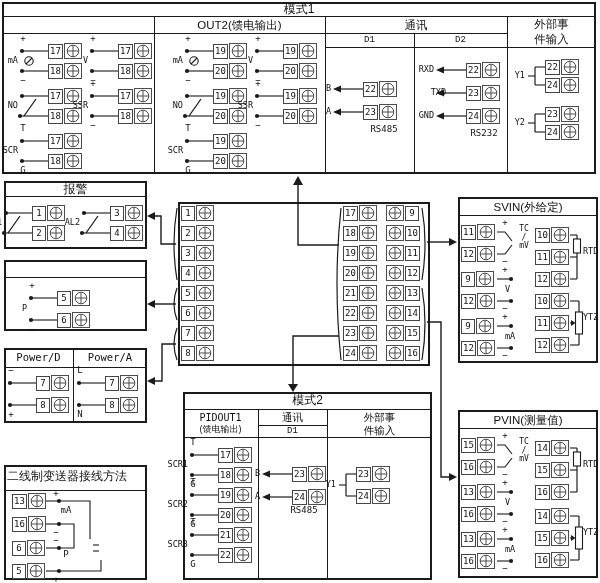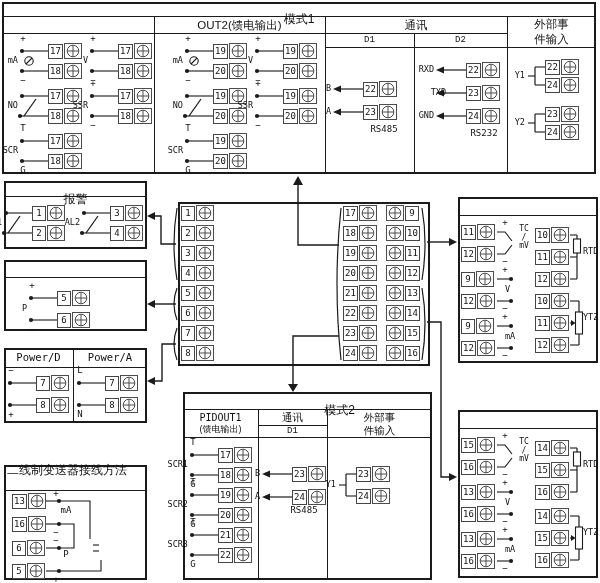--- a/index.html
+++ b/index.html
@@ -2,21 +2,21 @@
 <html><head>
 <meta charset="utf-8">
 <style>
   html,body{margin:0;padding:0;background:#f2f2f2;}
   .stage{position:relative;width:600px;height:583px;background:#ffffff;overflow:hidden;
          font-family:"Liberation Sans","DejaVu Sans",sans-serif;color:#111;}
   .frame{position:absolute;box-sizing:border-box;border:2px solid #1b1b1b;background:transparent;}
   .hl{position:absolute;border-top:1px solid #1b1b1b;height:0;}
   .vl{position:absolute;border-left:1px solid #1b1b1b;width:0;}
   .txt{position:absolute;text-align:center;white-space:nowrap;color:#111;}
-  .t12{font-size:12px;line-height:13px;margin-top:10px;}
+  .t12{font-size:12px;line-height:13px;}
   .t11{font-size:11.5px;line-height:14px;}
   .t10{font-size:10.5px;line-height:13px;}
   .mono{font-family:"DejaVu Sans Mono",monospace;}
   .t9{font-size:9px;line-height:11px;font-family:Liberation Mono, monospace;}
   .term{position:absolute;display:flex;align-items:center;height:16px;}
   .term .tnum{box-sizing:border-box;min-width:14px;height:15px;border:1px solid #454545;
         display:inline-flex;align-items:center;justify-content:center;
         font:9px/1 "DejaVu Sans Mono",monospace;background:#fff;padding:0 1px;margin-right:1px;}
   .term.rev .tnum{margin-right:0;margin-left:1px;}
   .scrw{display:block;}
@@ -60,43 +60,45 @@
   <div class="frame" style="left:4px;top:260px;width:143px;height:71px;"></div>
   <div class="hl" style="left:4px;top:277px;width:143px;"></div>
 
   <div class="frame" style="left:4px;top:348px;width:143px;height:75px;"></div>
   <div class="txt t10 mono" style="left:4px;top:351px;width:69px;">Power/D</div>
   <div class="txt t10 mono" style="left:73px;top:351px;width:74px;">Power/A</div>
   <div class="hl" style="left:4px;top:367px;width:143px;"></div>
   <div class="vl" style="left:73px;top:348px;height:75px;"></div>
 
   <div class="frame" style="left:4px;top:465px;width:143px;height:115px;"></div>
-  <div class="txt t12" style="left:4px;top:454px;width:126px;">二线制变送器接线方法</div>
+  <div class="txt t12" style="left:4px;top:470px;width:126px;">二线制变送器接线方法</div>
   <div class="hl" style="left:4px;top:490px;width:143px;"></div>
 
   <div class="frame" style="left:178px;top:202px;width:252px;height:164px;"></div>
 
   <div class="frame" style="left:183px;top:392px;width:249px;height:188px;"></div>
-  <div class="txt t12" style="left:183px;top:394px;width:249px;padding-left:32px;">模式2</div>
+  <div class="txt t12" style="left:183px;top:394px;width:249px;">模式2</div>
   <div class="hl" style="left:183px;top:409px;width:249px;"></div>
   <div class="txt t10 mono" style="left:183px;top:411px;width:75px;font-size:10px;">PIDOUT1</div>
   <div class="txt" style="left:183px;top:424px;width:75px;font-size:9px;line-height:11px;">(馈电输出)</div>
   <div class="txt t10" style="left:258px;top:411px;width:69px;">通讯</div>
   <div class="hl" style="left:258px;top:425px;width:69px;"></div>
   <div class="txt t9 mono" style="left:258px;top:426px;width:69px;">D1</div>
   <div class="txt t10" style="left:327px;top:411px;width:105px;">外部事</div>
   <div class="txt t10" style="left:327px;top:424px;width:105px;">件输入</div>
   <div class="hl" style="left:183px;top:437px;width:249px;"></div>
   <div class="vl" style="left:258px;top:409px;height:171px;"></div>
   <div class="vl" style="left:327px;top:409px;height:171px;"></div>
 
   <div class="frame" style="left:458px;top:197px;width:140px;height:166px;"></div>
+  <div class="txt t11" style="left:458px;top:200px;width:140px;">SVIN(外给定)</div>
   <div class="hl" style="left:458px;top:215px;width:140px;"></div>
 
   <div class="frame" style="left:458px;top:410px;width:140px;height:168px;"></div>
+  <div class="txt t11" style="left:458px;top:413px;width:140px;">PVIN(测量值)</div>
   <div class="hl" style="left:458px;top:428px;width:140px;"></div>
 
   <svg id="overlay" width="600" height="583" viewBox="0 0 600 583">
     <g stroke-width="1.2">
       <path d="M177,208 Q171,244 177,280"></path>
       <path d="M177,288 Q171,304 177,320"></path>
       <path d="M177,328 Q171,344 177,360"></path>
       <path d="M341,208 Q333,283 341,360"></path>
       <path d="M422,208 Q428,243 422,280"></path>
       <path d="M422,288 Q428,323 422,360"></path>

